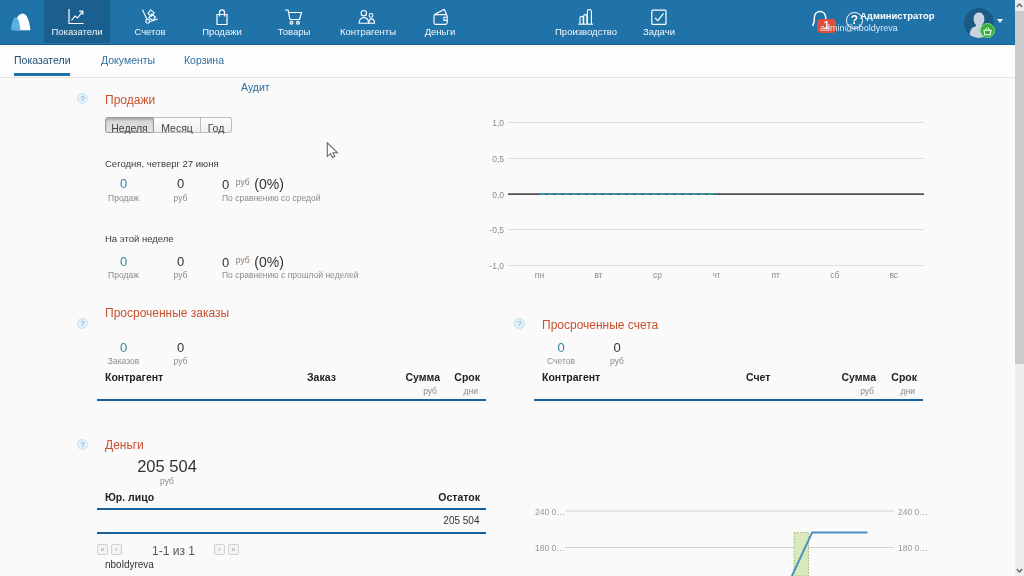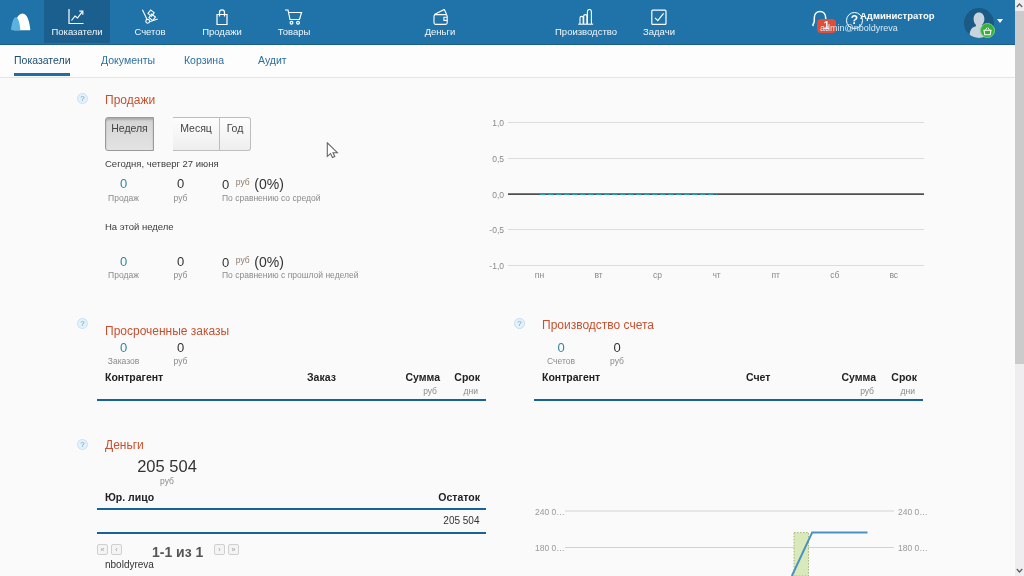--- a/index.html
+++ b/index.html
@@ -26,21 +26,21 @@
 .sectitle { position:absolute; font-size:12px; color:#c8502e; }
 .bignum { position:absolute; font-size:13px; color:#333; text-align:center; }
 .bignum.teal { color:#31879f; }
 .smlbl { position:absolute; font-size:8.5px; color:#8b8b8b; text-align:center; white-space:nowrap; }
 .thead { position:absolute; font-size:10.5px; font-weight:bold; color:#222; white-space:nowrap; }
 .blueline { position:absolute; height:2px; background:#176399; }
 .cell { position:absolute; font-size:10px; color:#333; white-space:nowrap; }
 
 
 #btngroup { position:absolute; left:105px; top:117px; height:22px; }
-.btn { position:relative; float:left; height:34px; font-size:10.5px; color:#444; border:1px solid #bdbdbd; background:linear-gradient(#fdfdfd,#eeeeee); text-align:center; line-height:20px; }
+.btn { position:relative; float:left; height:16px; font-size:10.5px; color:#444; border:1px solid #bdbdbd; background:linear-gradient(#fdfdfd,#eeeeee); text-align:center; line-height:20px; }
 .btn.first { border-radius:3px 0 0 3px; }
 .btn.last { border-radius:0 3px 3px 0; border-left:none; }
 .btn.mid { border-left:none; }
 .btn.pressed { background:linear-gradient(#d4d4d4,#e3e3e3); border-color:#9a9a9a; box-shadow:inset 0 2px 2px rgba(0,0,0,0.2); }
 
 
 .pgbtn { position:absolute; width:11px; height:11px; border:1px solid #cfcfcf; border-radius:2px; background:#f4f4f4; color:#9a9a9a; font-size:7px; line-height:9px; text-align:center; }
 </style>
 </head>
 <body>
@@ -91,20 +91,31 @@
       <svg class="ic" width="22" height="17" viewBox="0 0 22 17">
         <g fill="none" stroke="#fff" stroke-width="1.2">
           <path d="M2,1 L5,1 L7,10.5 L16.5,10.5 L18.5,3.5 L6,3.5"></path>
           <circle cx="8.5" cy="13.8" r="1.4"></circle>
           <circle cx="15" cy="13.8" r="1.4"></circle>
         </g>
       </svg>
       <div class="lbl">Товары</div>
     </div>
 
+    <div class="navitem" style="left:330px; width:76px;">
+      <svg class="ic" width="24" height="17" viewBox="0 0 24 17">
+        <g fill="none" stroke="#fff" stroke-width="1.1">
+          <circle cx="7.8" cy="4.2" r="2.7"></circle>
+          <path d="M3.1,14.2 C3.1,10.7 4.9,8.6 7.8,8.6 C10.7,8.6 12.5,10.7 12.5,14.2 Z"></path>
+          <circle cx="15" cy="6.4" r="1.9"></circle>
+          <path d="M13.1,14.2 C13.1,11.4 13.9,9.9 15,9.9 C17.2,9.9 18.5,11.6 18.5,14.2 Z"></path>
+        </g>
+      </svg>
+      <div class="lbl">Контрагенты</div>
+    </div>
 
     <div class="navitem" style="left:406px; width:68px;">
       <svg class="ic" width="22" height="17" viewBox="0 0 22 17">
         <g fill="none" stroke="#fff" stroke-width="1.1">
           <path d="M5.3,5.4 L15.3,0.4 L17.6,5.4"></path>
           <rect x="5" y="5.6" width="13.2" height="9.8" rx="1.6"></rect>
           <path d="M18.2,8.2 L14.9,8.2 L14.9,11.4 L18.2,11.4"></path>
         </g>
       </svg>
       <div class="lbl">Деньги</div>
@@ -154,42 +165,42 @@
         <path d="M4.6,5 L6,2.6 M8.4,5 L7,2.6" stroke="#fff" stroke-width="0.9" fill="none"></path>
       </svg>
     </div>
     <div class="abs" style="left:997px; top:18.5px; width:0; height:0; border-left:3.5px solid transparent; border-right:3.5px solid transparent; border-top:4px solid #fff;"></div>
   </div>
 
   <div id="tabbar">
     <div class="tab active" style="left:14px;">Показатели</div>
     <div class="tab" style="left:101px;">Документы</div>
     <div class="tab" style="left:184px;">Корзина</div>
-    <div class="tab" style="left:258px;">Аудит</div>
+    <div class="tab" style="left:241px;margin-top:27px;">Аудит</div>
     <div id="tabunderline"></div>
   </div>
 
   <div class="qicon" style="left:77px; top:93px;">?</div>
   <div class="sectitle" style="left:105px; top:93px;">Продажи</div>
 
   <div id="btngroup">
     <div class="btn pressed first" style="width:49px;">Неделя</div>
-    <div class="btn mid" style="width:47px;margin-left:19px;">Месяц</div>
+    <div class="btn mid" style="width:47px;">Месяц</div>
     <div class="btn last" style="width:31px;">Год</div>
   </div>
 
   <div class="cell" style="left:105px; top:158px; font-size:9.5px; color:#3b3b3b;">Сегодня, четверг 27 июня</div>
   <div class="bignum teal" style="left:103.5px; top:176px; width:40px;">0</div>
   <div class="bignum" style="left:160.5px; top:176px; width:40px;">0</div>
   <div class="bignum" style="left:222px; top:176px;">0&nbsp;<span style="font-size:8.5px; color:#8d7b6e; vertical-align:4.5px; margin-left:3px;">руб</span>&nbsp;<span style="font-size:14px; margin-left:1px;">(0%)</span></div>
   <div class="smlbl" style="left:103.5px; top:193px; width:40px;">Продаж</div>
   <div class="smlbl" style="left:160.5px; top:193px; width:40px;">руб</div>
   <div class="smlbl" style="left:222px; top:193px; text-align:left;">По сравнению со средой</div>
 
-  <div class="cell" style="left:105px; top:221px; font-size:9.5px; color:#3b3b3b;">На этой неделе</div>
+  <div class="cell" style="left:105px; top:233px; font-size:9.5px; color:#3b3b3b;">На этой неделе</div>
   <div class="bignum teal" style="left:103.5px; top:254px; width:40px;">0</div>
   <div class="bignum" style="left:160.5px; top:254px; width:40px;">0</div>
   <div class="bignum" style="left:222px; top:254px;">0&nbsp;<span style="font-size:8.5px; color:#8d7b6e; vertical-align:4.5px; margin-left:3px;">руб</span>&nbsp;<span style="font-size:14px; margin-left:1px;">(0%)</span></div>
   <div class="smlbl" style="left:103.5px; top:270px; width:40px;">Продаж</div>
   <div class="smlbl" style="left:160.5px; top:270px; width:40px;">руб</div>
   <div class="smlbl" style="left:222px; top:270px; text-align:left;">По сравнению с прошлой неделей</div>
 
   <svg class="abs" style="left:480px; top:108px;" width="460" height="180" viewBox="0 0 460 180">
     <g stroke="#dcdcdc" stroke-width="1">
       <line x1="28" y1="14.5" x2="444" y2="14.5"></line>
@@ -212,35 +223,35 @@
       <text x="177.6" y="170">ср</text>
       <text x="236.6" y="170">чт</text>
       <text x="295.7" y="170">пт</text>
       <text x="354.7" y="170">сб</text>
       <text x="413.8" y="170">вс</text>
     </g>
   </svg>
 
   <div class="qicon" style="left:514px; top:318px;"></div>
   <div class="qicon" style="left:77px; top:318px;">?</div>
-  <div class="sectitle" style="left:105px; top:324px;">Просроченные заказы</div>
+  <div class="sectitle" style="left:105px; top:306px;">Просроченные заказы</div>
   <div class="bignum teal" style="left:103.5px; top:340px; width:40px;">0</div>
   <div class="bignum" style="left:160.5px; top:340px; width:40px;">0</div>
   <div class="smlbl" style="left:103.5px; top:356px; width:40px;">Заказов</div>
   <div class="smlbl" style="left:160.5px; top:356px; width:40px;">руб</div>
   <div class="thead" style="left:105px; top:371px;">Контрагент</div>
   <div class="thead" style="left:307px; top:371px;text-align:right;">Заказ</div>
   <div class="thead" style="right:584px; top:371px;">Сумма</div>
   <div class="thead" style="right:544px; top:371px;">Срок</div>
   <div class="smlbl" style="right:587px; top:386px;">руб</div>
   <div class="smlbl" style="right:546px; top:386px;">дни</div>
   <div class="blueline" style="left:97px; top:399px; width:389px;"></div>
 
   <div class="qicon" style="left:514px; top:318px;">?</div>
-  <div class="sectitle" style="left:542px; top:318px;">Производство счета</div>
+  <div class="sectitle" style="left:542px; top:318px;">Просроченные счета</div>
   <div class="bignum teal" style="left:541px; top:340px; width:40px;">0</div>
   <div class="bignum" style="left:597px; top:340px; width:40px;">0</div>
   <div class="smlbl" style="left:541px; top:356px; width:40px;">Счетов</div>
   <div class="smlbl" style="left:597px; top:356px; width:40px;">руб</div>
   <div class="thead" style="left:542px; top:371px;">Контрагент</div>
   <div class="thead" style="left:746px; top:371px;">Счет</div>
   <div class="thead" style="right:148px; top:371px;">Сумма</div>
   <div class="thead" style="right:107px; top:371px;">Срок</div>
   <div class="smlbl" style="right:150px; top:386px;">руб</div>
   <div class="smlbl" style="right:109px; top:386px;">дни</div>
@@ -252,21 +263,21 @@
   <div class="smlbl" style="left:97px; top:476px; width:140px;">руб</div>
   <div class="thead" style="left:105px; top:491px;">Юр. лицо</div>
   <div class="thead" style="right:544px; top:491px;">Остаток</div>
   <div class="blueline" style="left:97px; top:508px; width:389px;"></div>
   <div class="cell" style="left:105px; top:515px;margin-top:44px;">nboldyreva</div>
   <div class="cell" style="right:544.5px; top:515px;">205 504</div>
   <div class="blueline" style="left:97px; top:532px; width:389px;"></div>
 
   <div class="pgbtn" style="left:97px; top:544px;">«</div>
   <div class="pgbtn" style="left:111px; top:544px;">‹</div>
-  <div class="cell" style="left:152px; top:544px; font-size:14px; color:#555;font-weight:bold;">1-1 из 1</div>
+  <div class="cell" style="left:152px; top:544px; font-size:12px; color:#555;">1-1 из 1</div>
   <div class="pgbtn" style="left:214px; top:544px;">›</div>
   <div class="pgbtn" style="left:228px; top:544px;">»</div>
 
   <svg class="abs" style="left:530px; top:500px;" width="400" height="76" viewBox="0 0 400 76">
     <g stroke="#d2d2d2" stroke-width="1">
       <line x1="35" y1="11" x2="364" y2="11"></line>
       <line x1="35" y1="47.5" x2="364" y2="47.5"></line>
     </g>
     <rect x="264" y="32.6" width="14.5" height="43.4" fill="#d9e9ba" stroke="#9fb97a" stroke-width="1" stroke-dasharray="1.5 1.5"></rect>
     <polyline points="261.8,76 282.2,32.4 337.5,32.4" fill="none" stroke="#4a90c5" stroke-width="2"></polyline>

